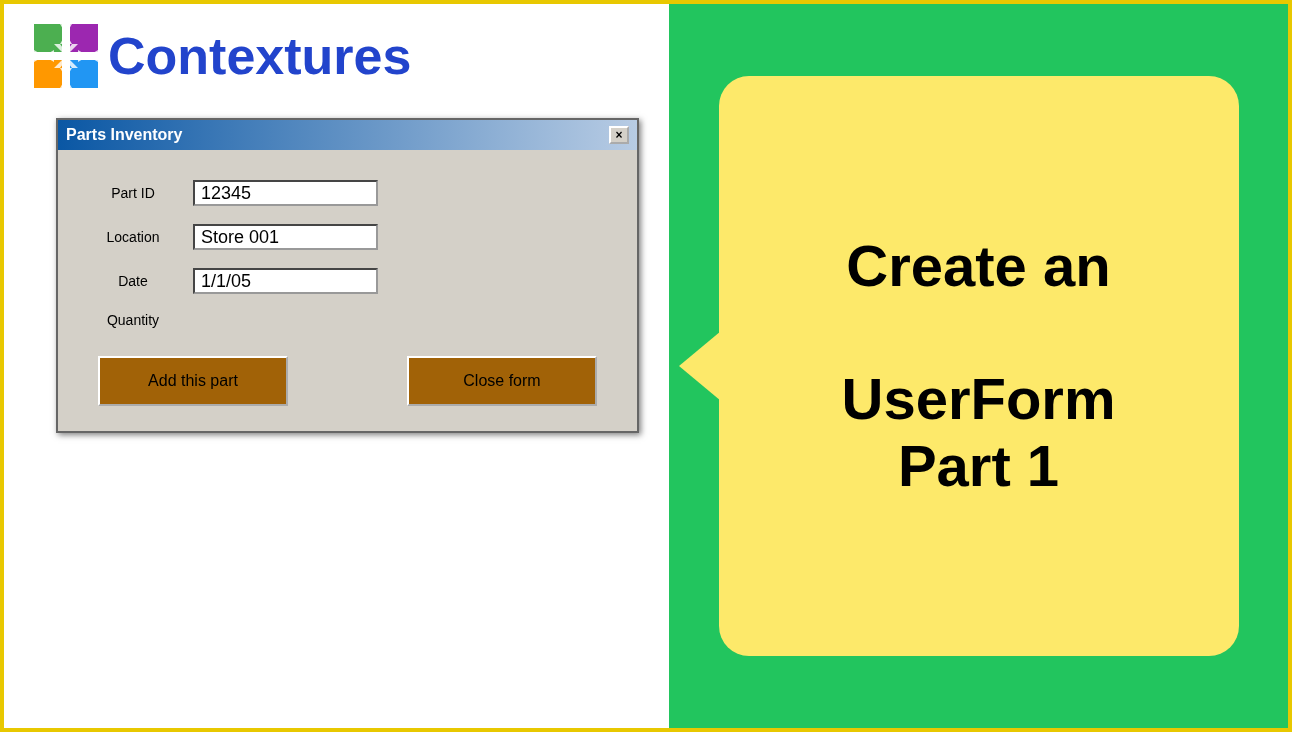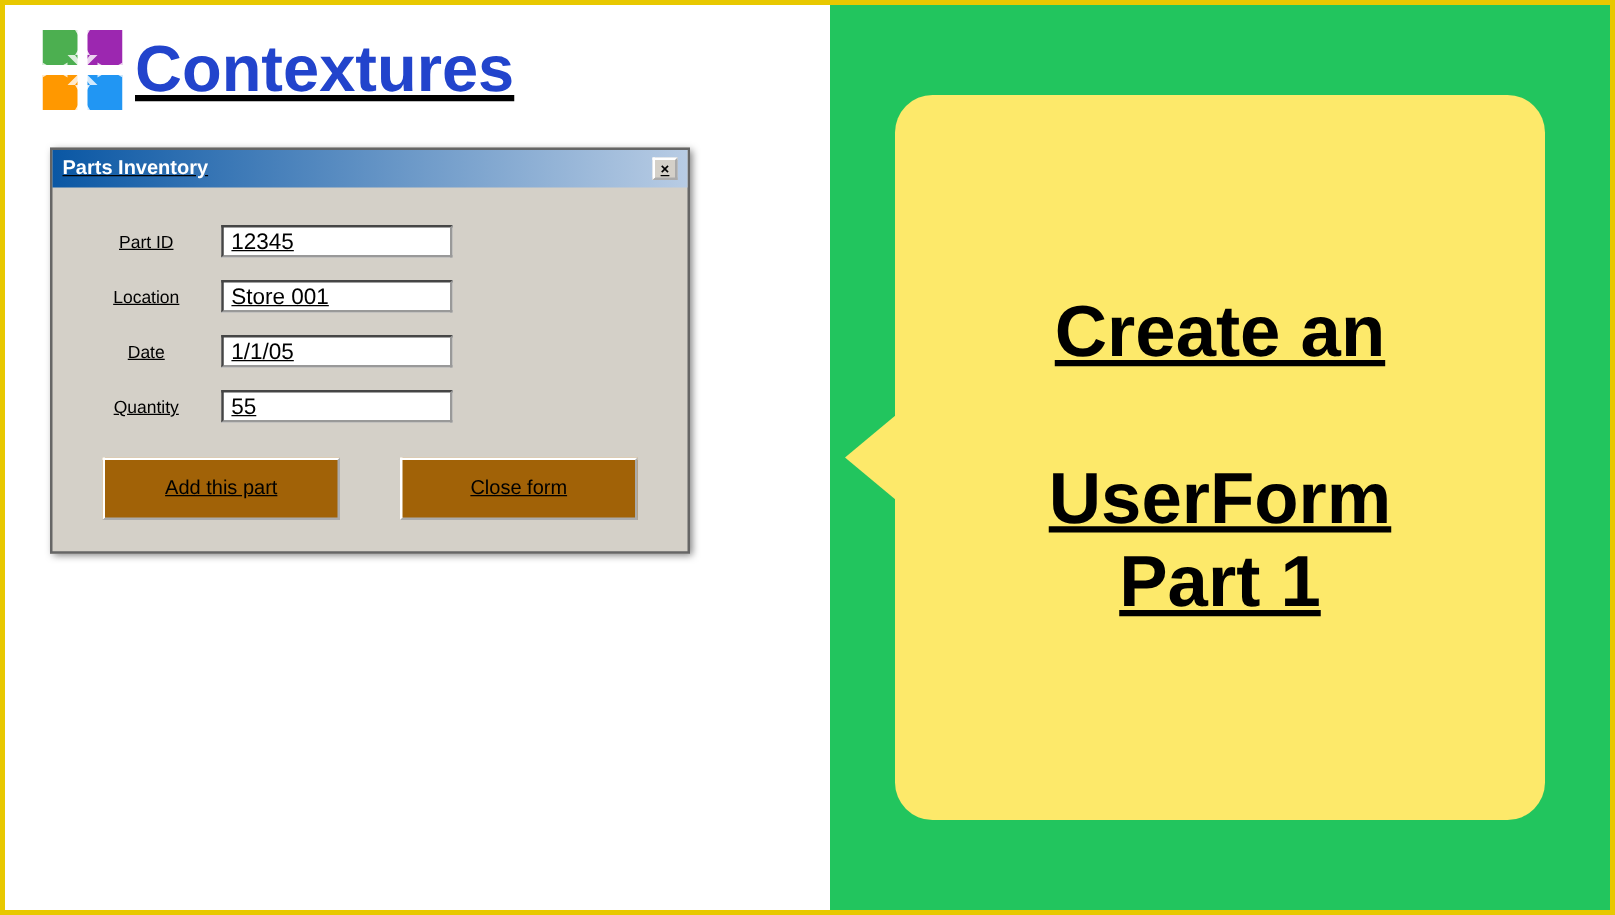--- a/index.html
+++ b/index.html
@@ -12,21 +12,20 @@
       overflow: hidden;
       border: 4px solid #e8c800;
     }
 
     .page {
       width: 100%;
       height: 100%;
       display: flex;
       flex-direction: row;
       align-items: stretch;
-      text-decoration: underline;
     }
 
     
     .left-panel {
       flex: 0 0 660px;
       display: flex;
       flex-direction: column;
       align-items: flex-start;
       padding: 20px 30px;
       background: #ffffff;
@@ -48,22 +47,22 @@
 
     .logo-text {
       font-size: 52px;
       font-weight: bold;
       color: #2244cc;
       font-family: Arial, sans-serif;
     }
 
     
     .dialog-wrapper {
-      margin-left: 6px;
-      width: 512px;
+      margin-left: 22px;
+      width: 583px;
     }
 
     .dialog {
       border: 2px solid #666;
       background: #d4d0c8;
       box-shadow: 2px 2px 6px rgba(0,0,0,0.5);
     }
 
     .dialog-titlebar {
       background: linear-gradient(to right, #0a57a4, #b8cce4);
@@ -234,21 +233,20 @@
             <input class="form-input" type="text" value="Store 001" style="">
           </div>
 
           <div class="form-row">
             <span class="form-label">Date</span>
             <input class="form-input" type="text" value="1/1/05" style="">
           </div>
 
           <div class="form-row">
             <span class="form-label">Quantity</span>
-            <input class="form-input" type="text" value="55" style="">
           </div>
 
           <div class="dialog-buttons">
             <button class="dialog-btn">Add this part</button>
             <button class="dialog-btn">Close form</button>
           </div>
 
         </div>
       </div>
     </div>

